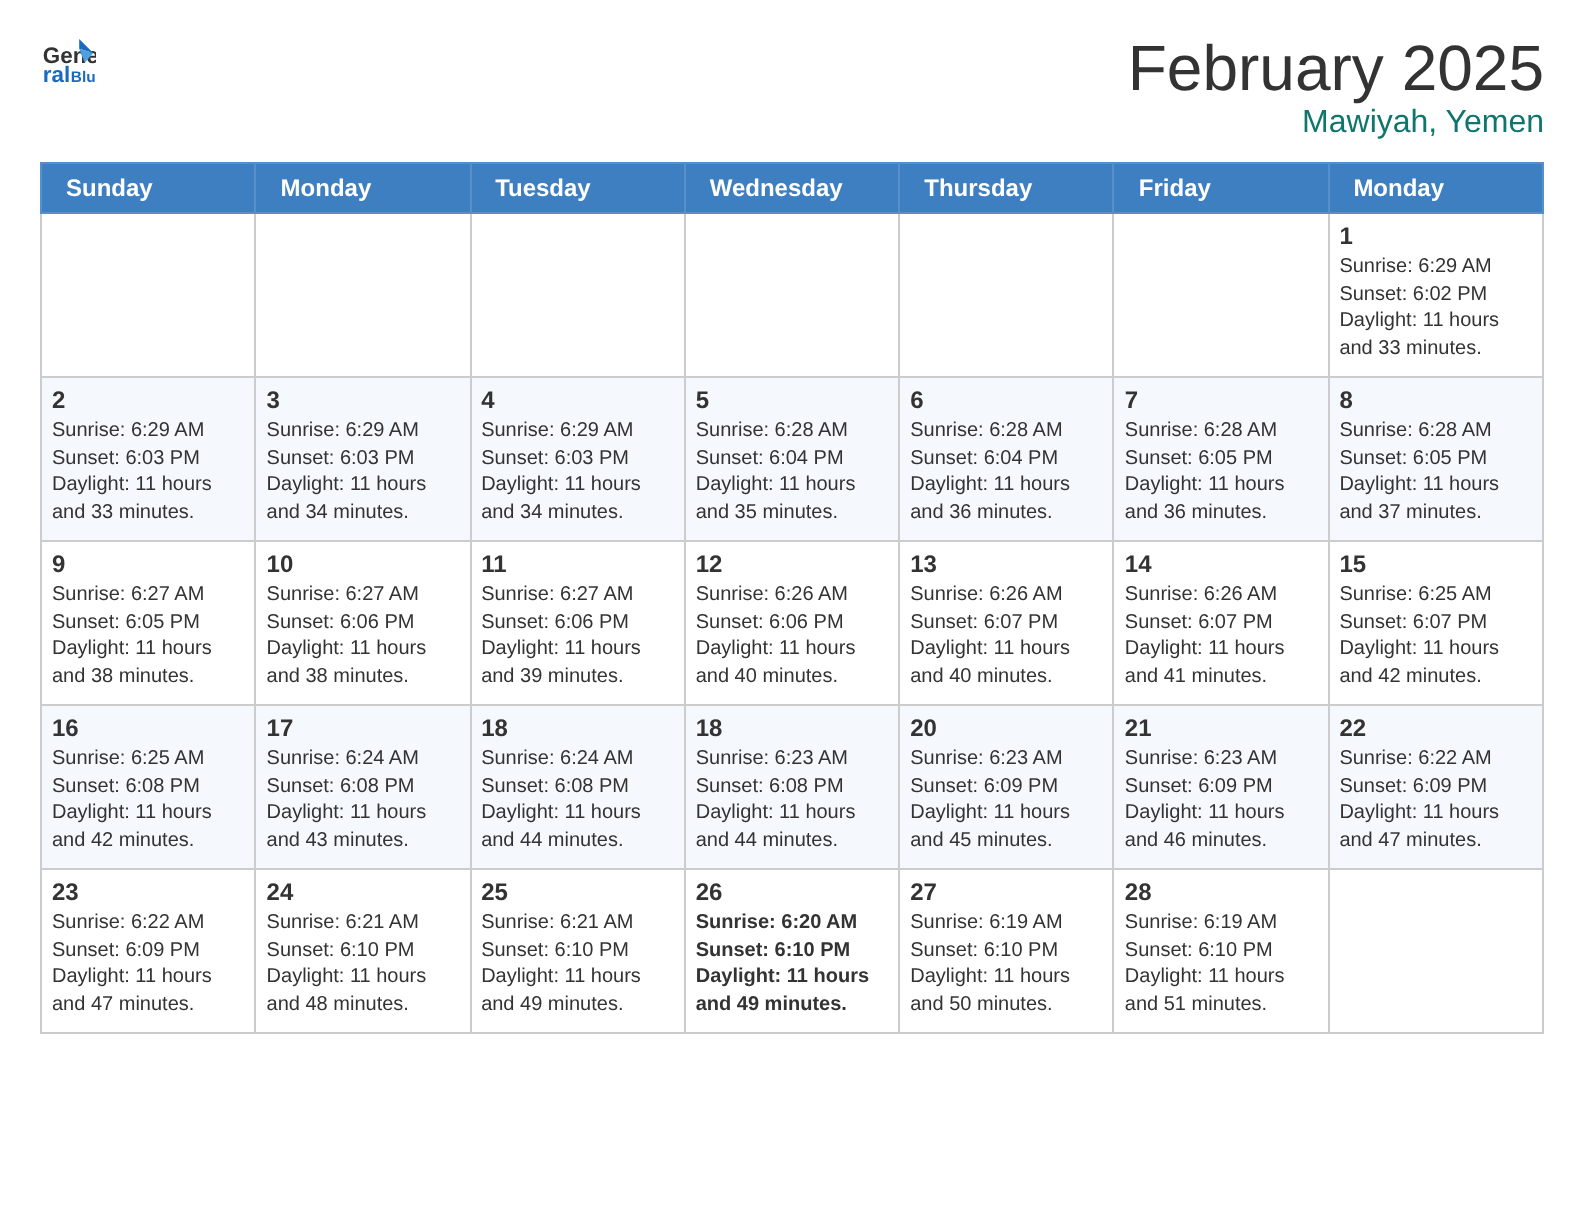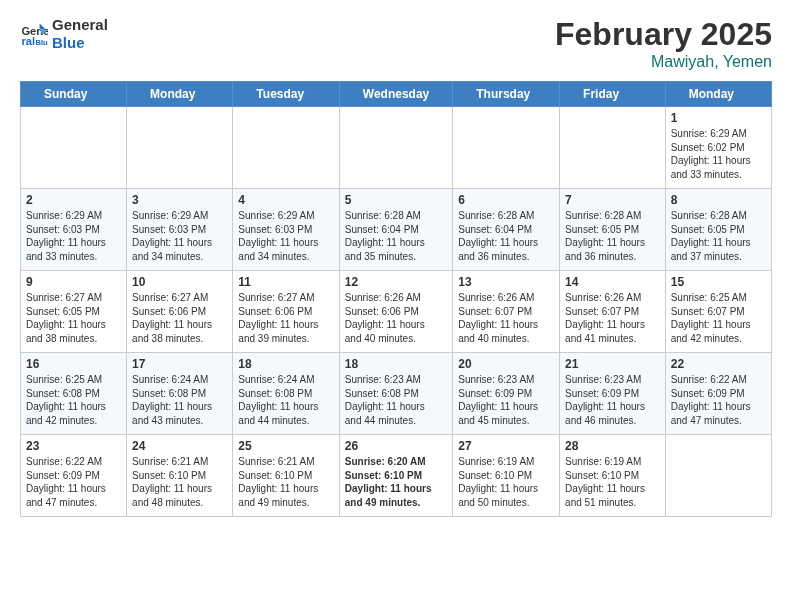--- a/index.html
+++ b/index.html
@@ -28,38 +28,38 @@
     }
     .logo-icon {
       width: 28px;
       height: 28px;
     }
     .title-block {
       text-align: right;
     }
     .month-title {
       font-size: 32px;
-      font-weight: bold;
+      font-weight: normal;
       color: #333;
     }
     .location {
       font-size: 16px;
       color: #0f766e;
     }
     .calendar {
       width: 100%;
       border-collapse: collapse;
       border: 1px solid #bbb;
     }
     .calendar th {
       background-color: #3d7fc1;
       color: white;
       font-size: 12px;
       font-weight: bold;
-      padding: 5px 23px;
+      padding: 5px 12px;
       text-align: left;
       border: 1px solid #5590cc;
     }
     .calendar td {
       vertical-align: top;
       border: 1px solid #ccc;
       padding: 4px 5px;
       width: calc(100% / 7);
       height: 82px;
       background: #fff;
@@ -89,24 +89,20 @@
 <div class="page">
   <div class="header">
     <div class="logo">
       <svg class="logo-icon" viewBox="0 0 40 40">
         <text x="2" y="22" font-size="16" font-weight="bold" fill="#333">Gene</text>
         <text x="2" y="36" font-size="16" font-weight="bold" fill="#1a6abf">ral</text>
         <polygon points="28,5 38,15 28,12" fill="#1a6abf"></polygon>
         <polygon points="28,12 38,15 32,22" fill="#4da0e0"></polygon>
         <text x="22" y="36" font-size="11" font-weight="bold" fill="#1a6abf">Blue</text>
       </svg>
-      <div style="line-height:1.2;">
-        <div style="font-size:15px;font-weight:bold;color:#333;">General</div>
-        <div style="font-size:15px;font-weight:bold;color:#1a6abf;">Blue</div>
-      </div>
     </div>
     <div class="title-block">
       <div class="month-title">February 2025</div>
       <div class="location">Mawiyah, Yemen</div>
     </div>
   </div>
 
   <table class="calendar">
     <thead>
       <tr>

